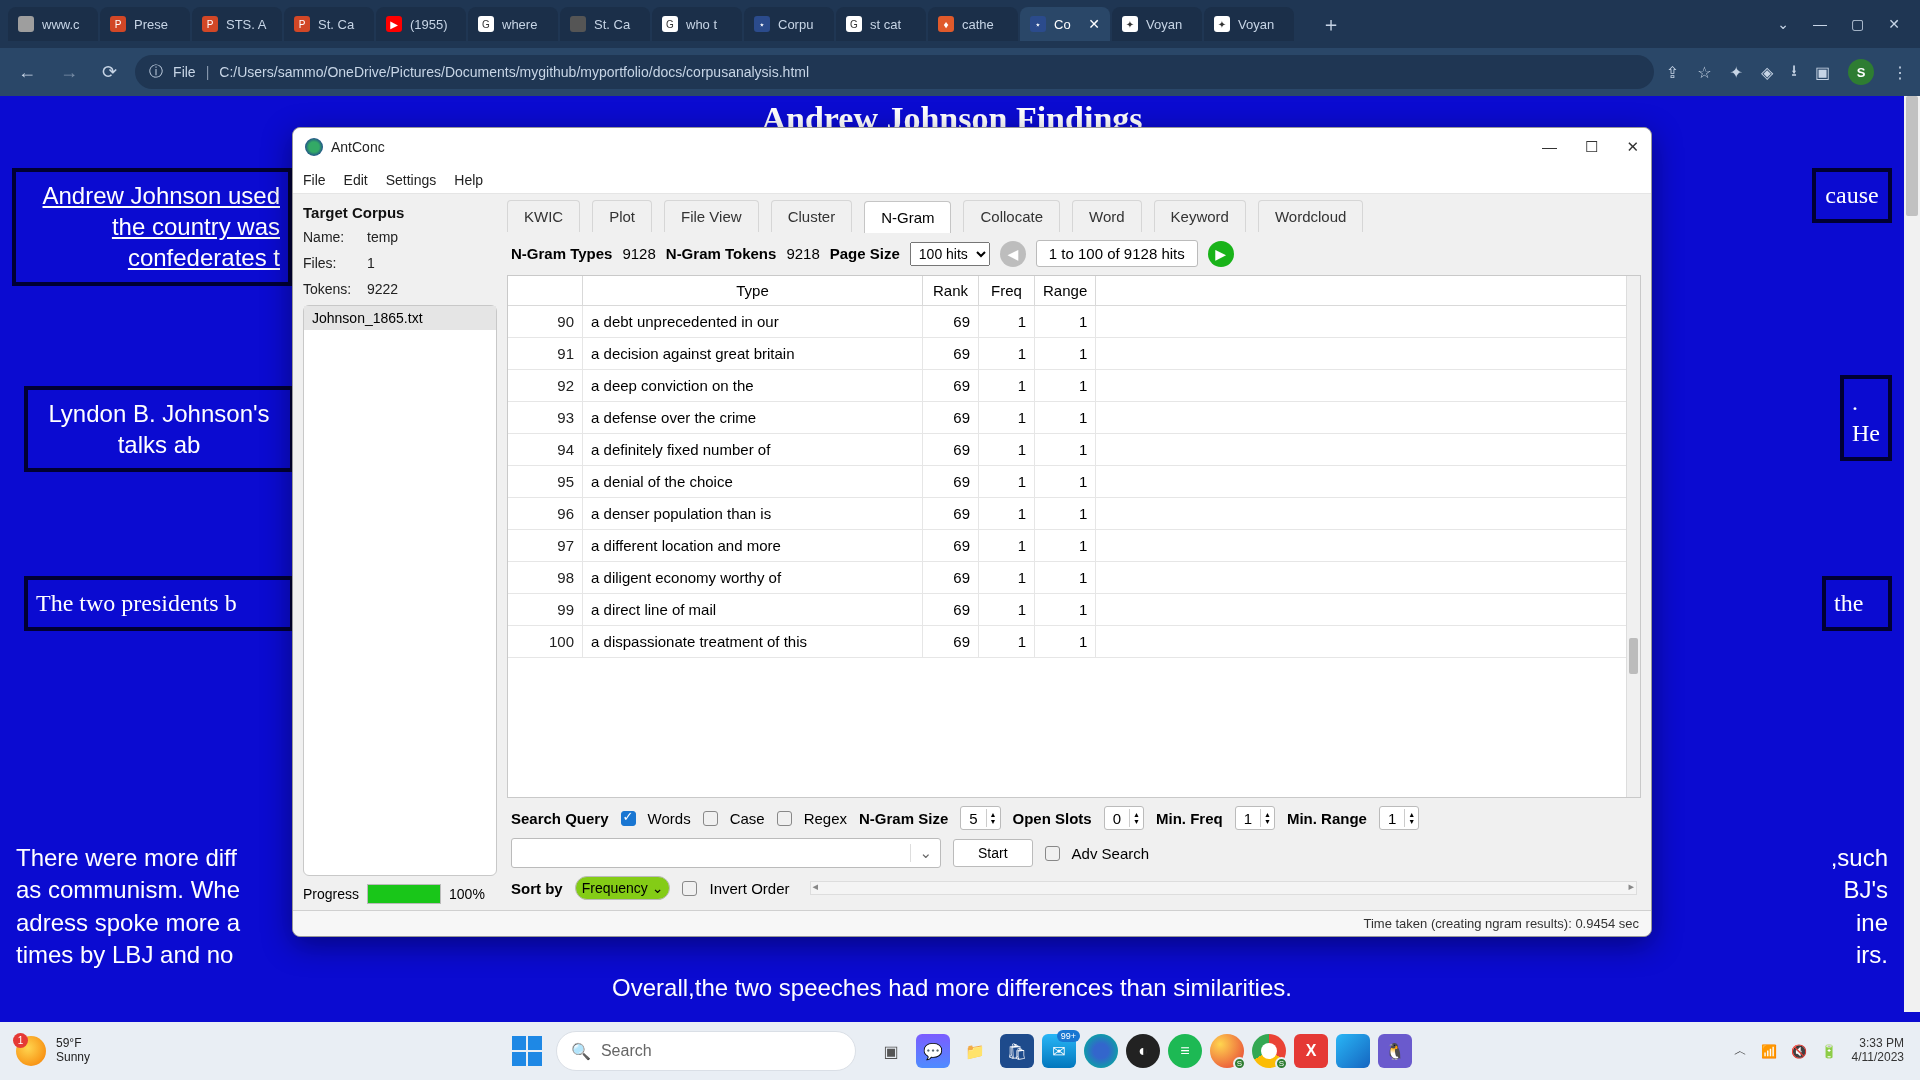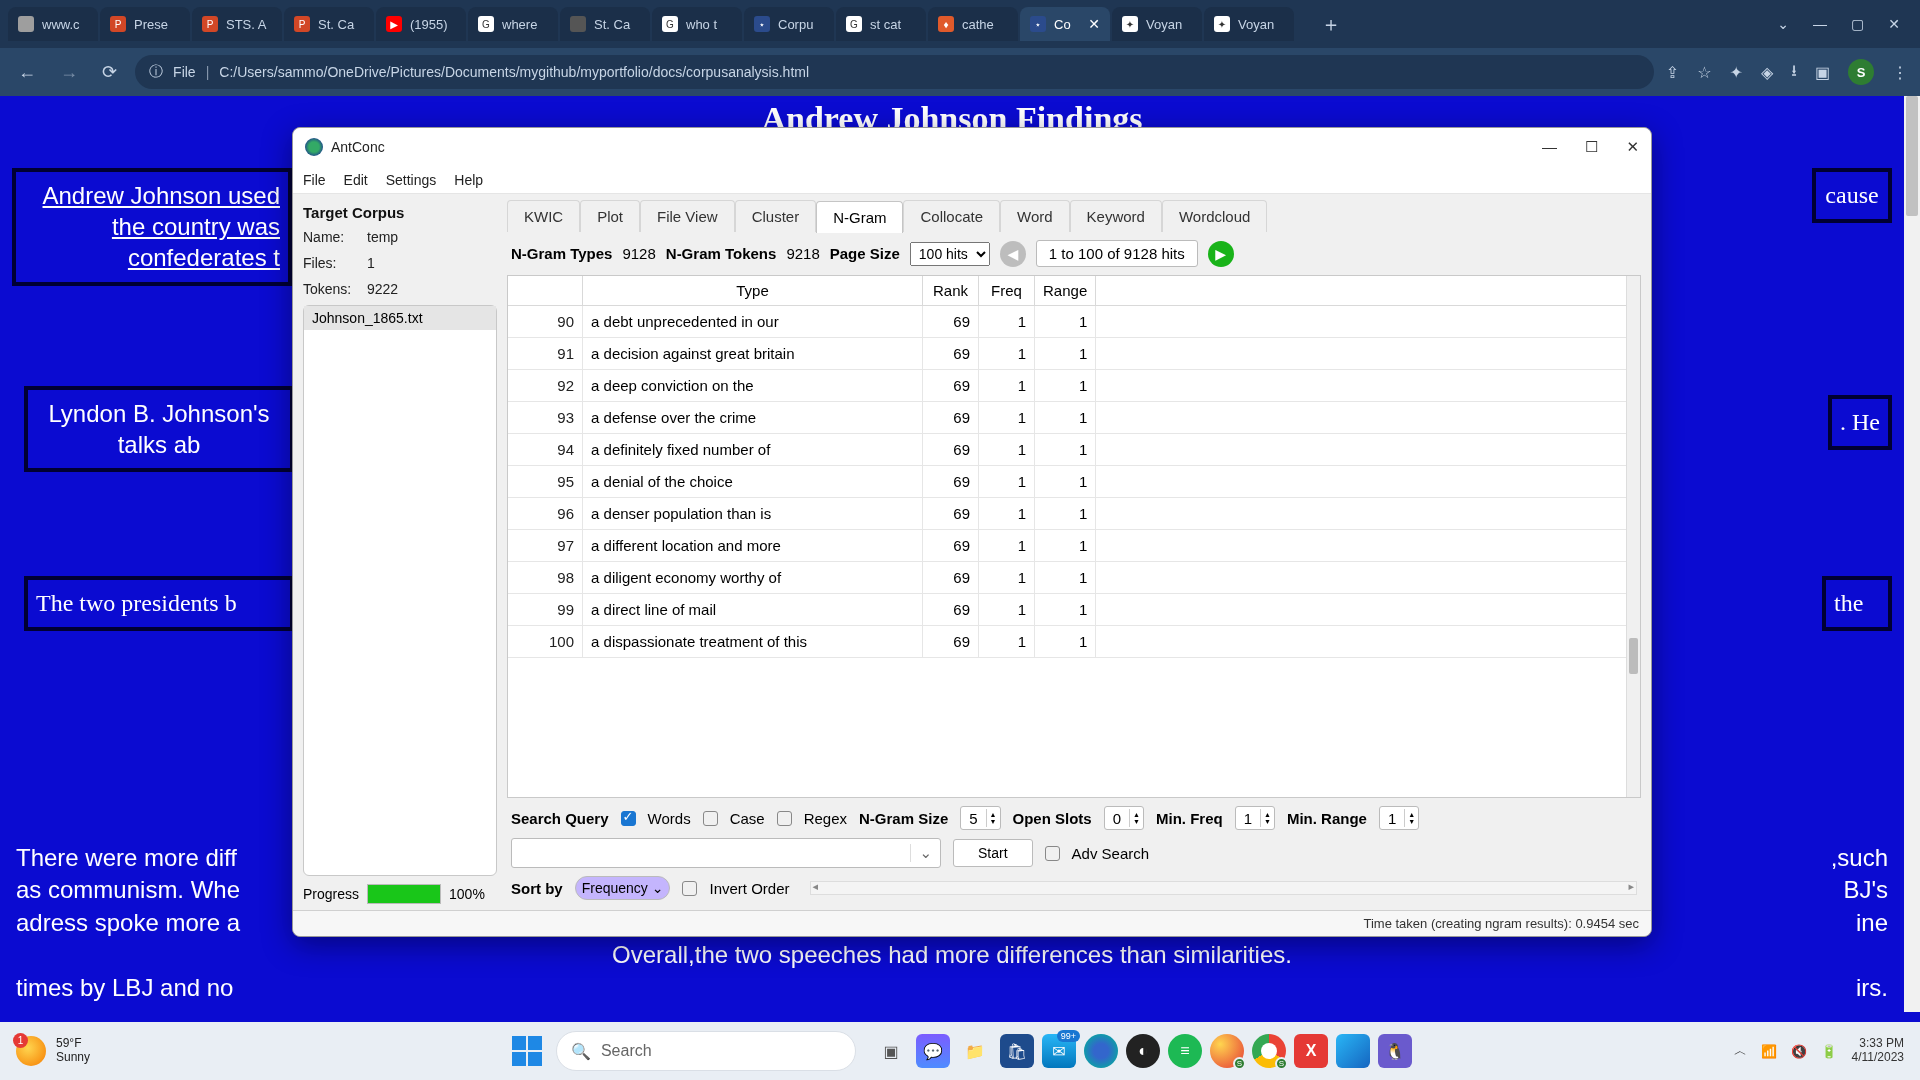--- a/index.html
+++ b/index.html
@@ -40,21 +40,21 @@
 .ac-left .head { font-weight: 700; font-size: 15px; color: #111; margin-bottom: 8px; }
 .ac-left .row { display: flex; font-size: 14px; color: #222; margin-bottom: 10px; }
 .ac-left .row .lab { width: 64px; }
 .ac-filelist { flex: 1; background: #fff; border: 1px solid #c8c8c8; border-radius: 6px; margin-top: -2px; }
 .ac-filelist .file { padding: 4px 8px; background: #e5e5e5; font-size: 14px; }
 .ac-prog { display: flex; align-items: center; gap: 8px; font-size: 14px; margin-top: 8px; }
 .ac-prog .bar { width: 74px; height: 20px; background: #fff; border: 1px solid #bbb; position: relative; }
 .ac-prog .bar .fill { position: absolute; inset: 0; background: #19c619; }
 
 .ac-right { flex: 1; display: flex; flex-direction: column; padding: 6px 10px 8px 0; }
-.ac-tabs { display: flex; gap: 0; align-items: flex-end; margin-bottom: 4px; }
+.ac-tabs { display: flex; gap: 12px; align-items: flex-end; margin-bottom: 4px; }
 .ac-tab { padding: 7px 16px; font-size: 15px; color: #333; background: #f0f0f0; border: 1px solid #d6d6d6; border-bottom: none; border-radius: 4px 4px 0 0; }
 .ac-tab.active { background: #fff; color: #000; font-weight: 400; border-color: #c5c5c5; position: relative; top: 1px; }
 .ac-stats { display: flex; align-items: center; gap: 10px; font-size: 15px; padding: 4px 0 8px 4px; flex-wrap: wrap; }
 .ac-stats .lbl { font-weight: 700; }
 .ac-stats select { font-size: 14px; padding: 2px 4px; }
 .circle-btn { width: 26px; height: 26px; border-radius: 50%; display:flex; align-items:center; justify-content:center; color:#fff; font-size:14px; }
 .cb-grey { background: #bdbdbd; }
 .cb-green { background: #19b319; }
 .hit-range { background: #fff; border: 1px solid #bbb; padding: 4px 12px; border-radius: 3px; }
 
@@ -74,21 +74,21 @@
 .checkbox { width: 15px; height: 15px; border: 1px solid #888; border-radius: 3px; display: inline-block; vertical-align: middle; }
 .checkbox.checked { background: #1976d2; border-color: #1976d2; position: relative; }
 .checkbox.checked::after { content: "✓"; color: #fff; position: absolute; top: -3px; left: 1px; font-size: 13px; }
 .spin { display: inline-flex; align-items: center; border: 1px solid #bbb; background: #fff; border-radius: 3px; height: 24px; }
 .spin .val { padding: 0 8px; }
 .spin .arrows { display: flex; flex-direction: column; font-size: 7px; line-height: 7px; border-left: 1px solid #ccc; padding: 2px 3px; }
 .combo { display: flex; align-items: center; border: 1px solid #bbb; background: #fff; border-radius: 3px; height: 30px; }
 .combo input { border: none; outline: none; flex: 1; font-size: 14px; padding: 0 8px; background: transparent; }
 .combo .dd { padding: 0 8px; color: #666; border-left: 1px solid #ddd; }
 .btn { padding: 5px 24px; background: #fff; border: 1px solid #bbb; border-radius: 3px; font-size: 14px; }
-.sort-select { padding: 3px 6px; border: 1px solid #bbb; border-radius: 12px; background: #c4b5fd; font-size: 14px; }
+.sort-select { padding: 3px 6px; border: 1px solid #bbb; border-radius: 12px; background: #84cc16; font-size: 14px; }
 .hscroll { flex:1; height: 14px; background: #f4f4f4; border: 1px solid #ddd; position: relative; margin-left: 8px; }
 .hscroll::before { content: "◂"; position: absolute; left: 2px; top: -2px; font-size: 11px; color: #888; }
 .hscroll::after { content: "▸"; position: absolute; right: 2px; top: -2px; font-size: 11px; color: #888; }
 
 .ac-status { height: 26px; border-top: 1px solid #d0d0d0; background: #f7f7f7; display: flex; align-items: center; justify-content: flex-end; padding: 0 12px; font-size: 13px; color: #333; border-radius: 0 0 8px 8px; }
 
 
 .taskbar { position: absolute; bottom: 0; left: 0; right: 0; height: 58px; background: #e9eef4; display: flex; align-items: center; padding: 0 16px; }
 .weather { display: flex; align-items: center; gap: 10px; }
 .weather .sun { width: 30px; height: 30px; border-radius: 50%; background: radial-gradient(circle at 40% 40%, #ffd54f, #f57c00); position: relative; }
@@ -206,43 +206,43 @@
     <div>Andrew Johnson used</div>
     <div>the country was</div>
     <div>confederates t</div>
   </div>
   <div class="bg-box" style="top:72px; right:12px; width:80px;text-align:center;">cause</div>
 
   <div class="bg-box" style="top:290px; left:24px; width:270px; text-align:center;">
     <div>Lyndon B. Johnson's</div>
     <div>talks ab</div>
   </div>
-  <div class="bg-box" style="top:299px; right:12px; width:64px;">. He</div>
+  <div class="bg-box" style="top:279px; right:12px; width:52px;">. He</div>
 
   <div class="bg-box" style="top:480px; left:24px; width:270px;">The two presidents b</div>
   <div class="bg-box" style="top:480px; right:12px; width:70px;"> the</div>
 
   <div style="position:absolute; bottom:8px; left:16px; right:16px; font-family:Georgia,serif; font-size:24px; line-height:1.35;">
     <div style="display:flex; justify-content:space-between;">
         <span>There were more diff</span>
         <span>,such</span>
       </div>
     <div style="display:flex; justify-content:space-between;">
         <span>as communism. Whe</span>
         <span>BJ's</span>
       </div>
     <div style="display:flex; justify-content:space-between;">
         <span>adress spoke more a</span>
         <span>ine</span>
       </div>
-    <div style="text-align:center;">Overall,the two speeches had more differences than similarities.</div>
     <div style="display:flex; justify-content:space-between;">
         <span>times by LBJ and no</span>
         <span>irs.</span>
       </div>
+    <div style="text-align:center;">Overall,the two speeches had more differences than similarities.</div>
   </div>
 </div>
 <div class="scrollbar-right">
     <div class="scrollbar-thumb"></div>
   </div>
 
 <div class="antconc">
   <div class="ac-titlebar">
     <div class="ac-icon"></div>
     <span class="title">AntConc</span>

